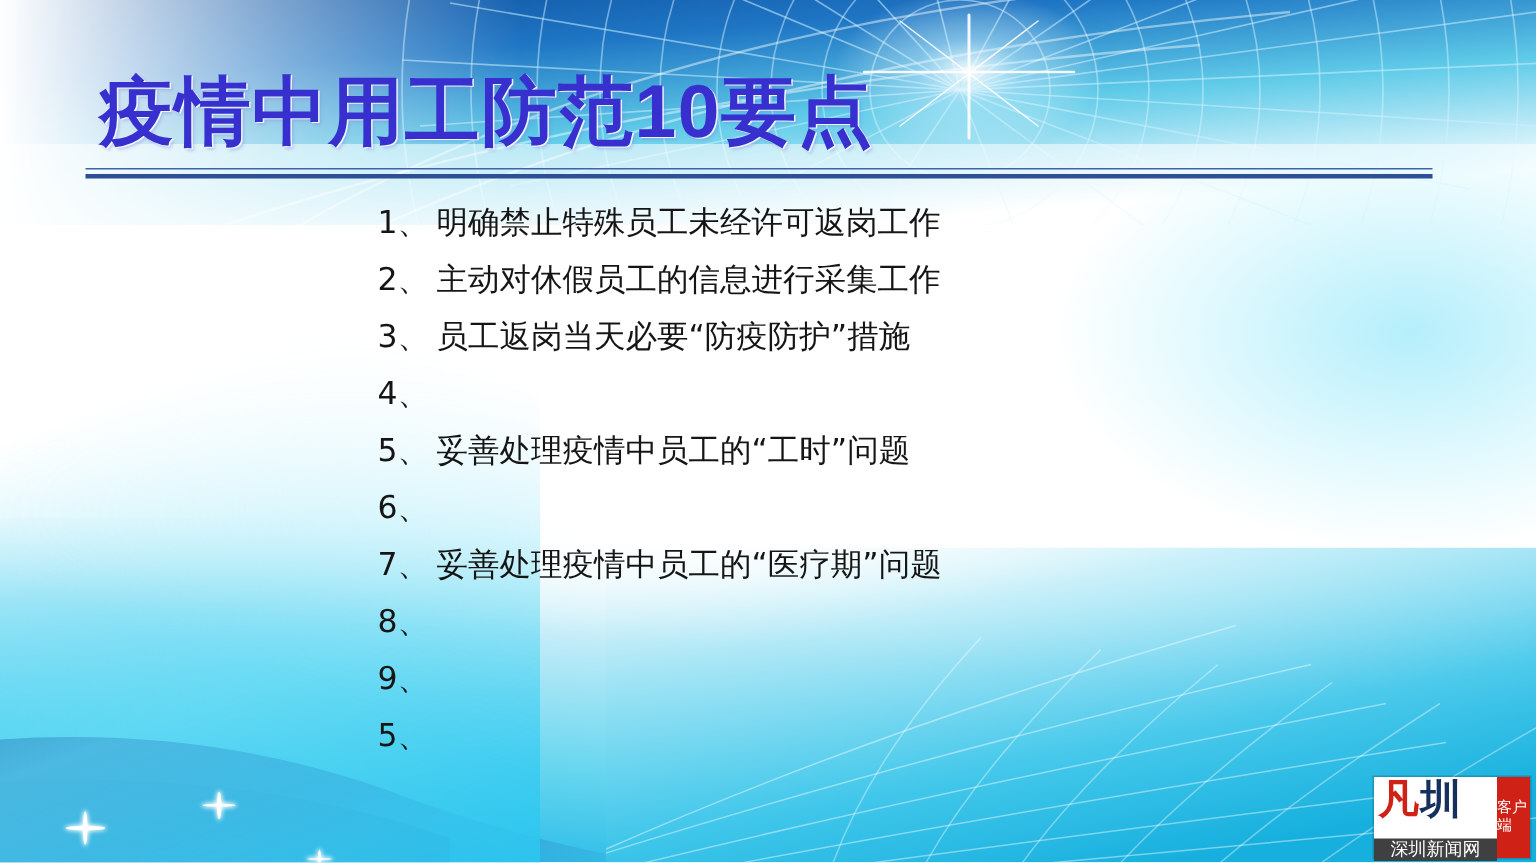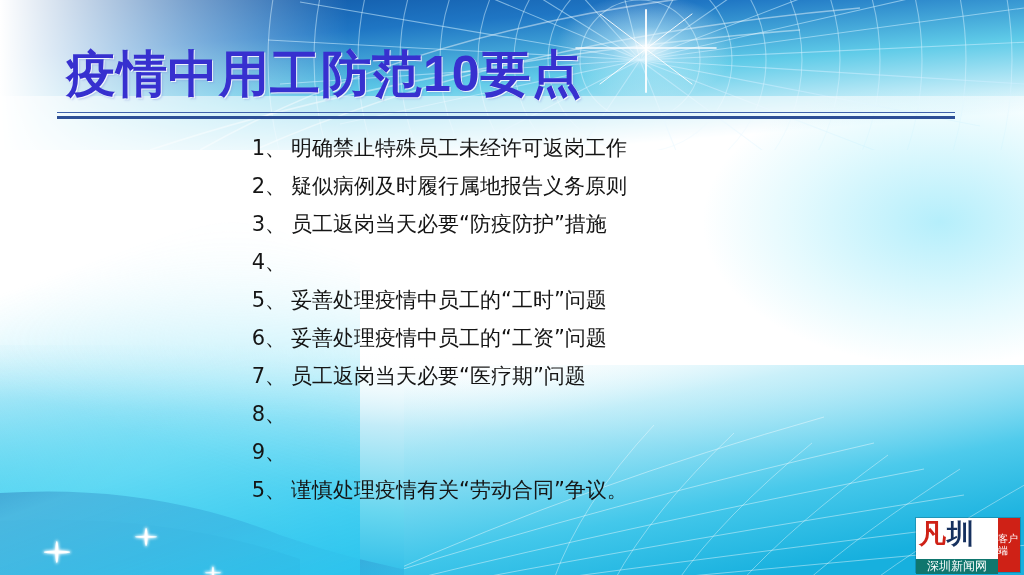--- a/index.html
+++ b/index.html
@@ -189,21 +189,21 @@
     font-family: "DejaVu Sans", sans-serif;
   }
   #logo-mark-2 {
     font-size: 27px;
     line-height: 27px;
     font-weight: bold;
     color: #16305e;
     font-family: "DejaVu Sans", sans-serif;
   }
   #logo-wordmark {
-    background: #0f766e;
+    background: #404040;
     color: #ffffff;
     font-size: 12px;
     line-height: 15px;
     height: 16px;
     text-align: center;
     letter-spacing: 0px;
     font-family: Liberation Serif, serif;
     margin-top: 12px;
   }
   #logo-banner {
@@ -377,58 +377,56 @@
 
   <div id="points-list">
 
     <div class="point-row">
       <span class="point-num">1、</span>
       <span class="point-text">明确禁止特殊员工未经许可返岗工作</span>
     </div>
 
     <div class="point-row">
       <span class="point-num">2、</span>
-      <span class="point-text">疑似病例及时履行属地报告义务原则</span>
+      <span class="point-text">主动对休假员工的信息进行采集工作</span>
     </div>
 
     <div class="point-row">
       <span class="point-num">3、</span>
       <span class="point-text">员工返岗当天必要“防疫防护”措施</span>
     </div>
 
     <div class="point-row">
       <span class="point-num">4、</span>
     </div>
 
     <div class="point-row">
       <span class="point-num">5、</span>
       <span class="point-text">妥善处理疫情中员工的“工时”问题</span>
     </div>
 
     <div class="point-row">
       <span class="point-num">6、</span>
-      <span class="point-text">妥善处理疫情中员工的“工资”问题</span>
     </div>
 
     <div class="point-row">
       <span class="point-num">7、</span>
-      <span class="point-text">员工返岗当天必要“医疗期”问题</span>
+      <span class="point-text">妥善处理疫情中员工的“医疗期”问题</span>
     </div>
 
     <div class="point-row">
       <span class="point-num">8、</span>
     </div>
 
     <div class="point-row">
       <span class="point-num">9、</span>
     </div>
 
     <div class="point-row">
       <span class="point-num">5、</span>
-      <span class="point-text">谨慎处理疫情有关“劳动合同”争议。</span>
     </div>
 
   </div>
 
   <div id="logo">
     <div id="logo-main">
       <div id="logo-marks">
         <span id="logo-mark-1">凡</span>
         <span id="logo-mark-2">圳</span>
       </div>

